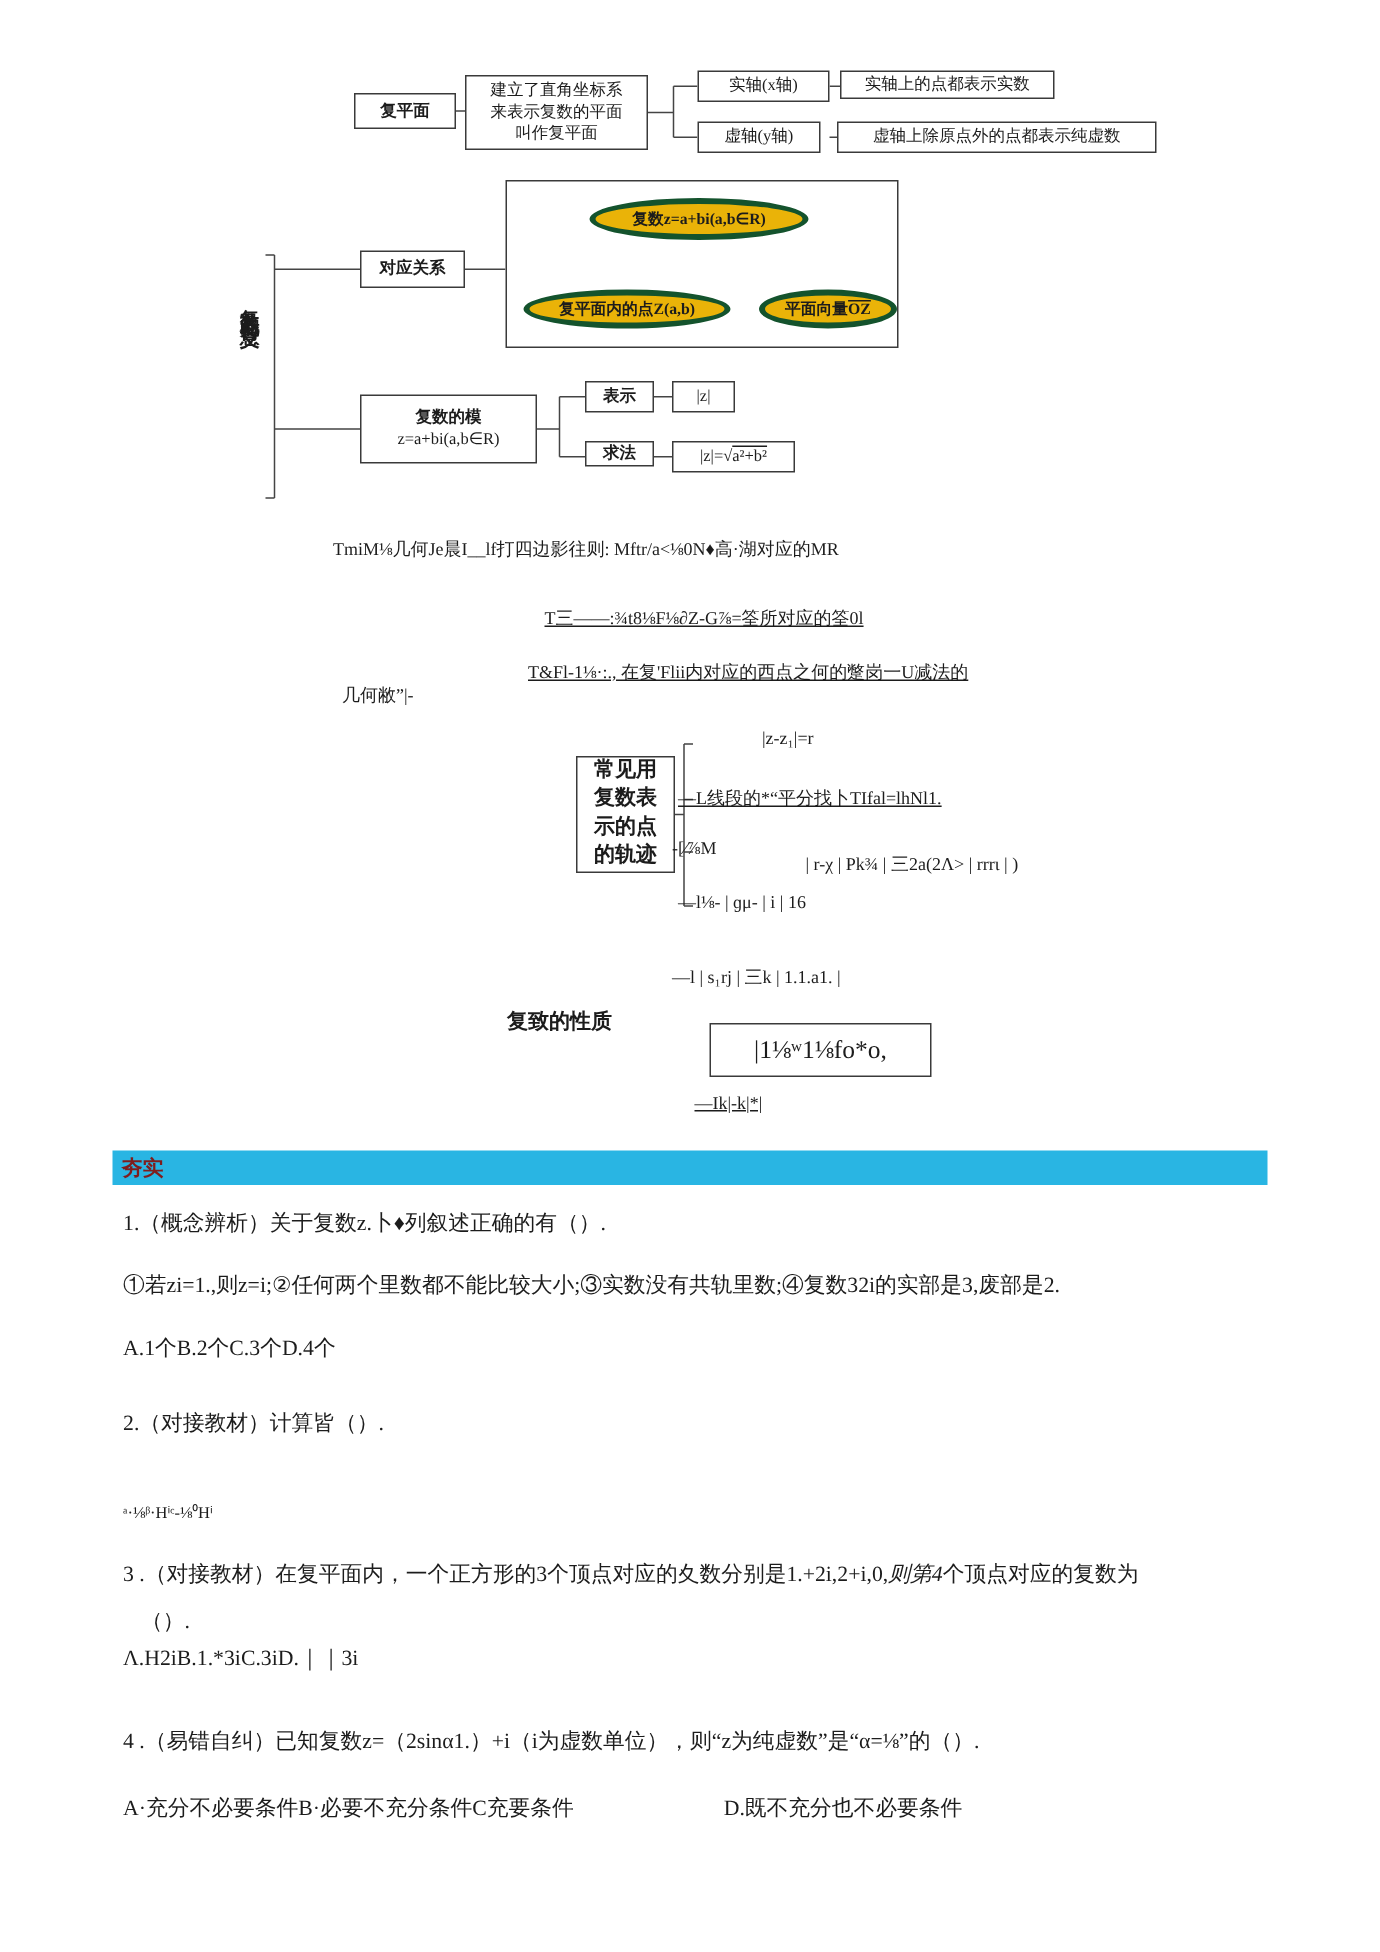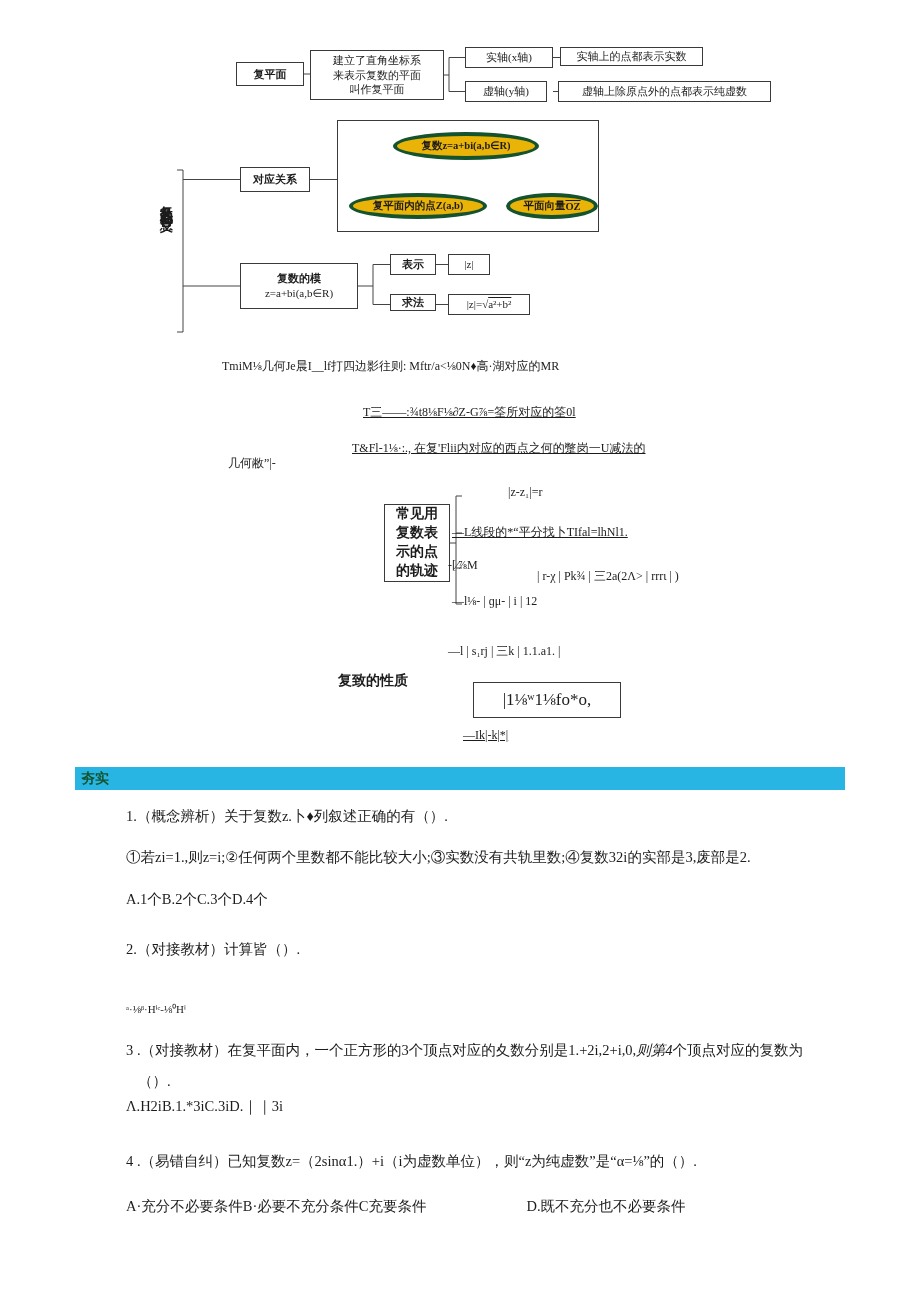--- a/index.html
+++ b/index.html
@@ -32,21 +32,21 @@
   }
   .note { position:absolute; font-size:12px; white-space:nowrap; }
   .banner {
     position:absolute; left:75px; top:767px; width:770px; height:23px;
     display:flex; align-items:center; padding-left:6px;
     font-size:14px; font-weight:bold;
     font-family:"Liberation Sans", sans-serif;
   }
   .q {
     position:absolute; left:82px; width:770px;
-    font-size:14.5px; line-height:1.4; white-space:nowrap;margin-left:44px;
+    font-size:14.5px; line-height:1.4; white-space:nowrap;
   }
 </style>
 </head>
 <body>
 
 <div class="page">
 
   <svg class="connectors" width="920" height="760" viewBox="0 0 920 760">
     <defs>
       <marker id="arr" viewBox="0 0 10 10" refX="8" refY="5" markerWidth="6" markerHeight="6" orient="auto-start-reverse">
@@ -65,21 +65,21 @@
       <path d="M450,543 H456 M456,496 V604 M456,496 H462 M456,533 H462 M456,568 H462 M456,604 H462"></path>
       <line x1="445" y1="161" x2="431" y2="191" marker-start="url(#arr)" marker-end="url(#arr)"></line>
       <line x1="489" y1="161" x2="530" y2="191" marker-start="url(#arr)" marker-end="url(#arr)"></line>
       <line x1="489" y1="206" x2="504" y2="206" marker-start="url(#arr)" marker-end="url(#arr)"></line>
     </g>
   </svg>
 
   <div class="vlabel">复数的几何意义</div>
 
   <div class="dbox bold" style="left:236px;top:62px;width:68px;height:24px">复平面</div>
-  <div class="dbox" style="left:310px;top:50px;width:134px;height:50px">建立了直角坐标系
+  <div class="dbox" style="left:310px;top:50px;width:122px;height:50px">建立了直角坐标系
 来表示复数的平面
 叫作复平面</div>
   <div class="dbox" style="left:465px;top:47px;width:88px;height:21px">实轴(x轴)</div>
   <div class="dbox" style="left:560px;top:47px;width:143px;height:19px">实轴上的点都表示实数</div>
   <div class="dbox" style="left:465px;top:81px;width:82px;height:21px">虚轴(y轴)</div>
   <div class="dbox" style="left:558px;top:81px;width:213px;height:21px">虚轴上除原点外的点都表示纯虚数</div>
 
   <div class="dbox bold" style="left:240px;top:167px;width:70px;height:25px">对应关系</div>
   <div class="dbox" style="left:337px;top:120px;width:262px;height:112px"></div>
   <div class="ell" style="left:393px;top:132px;width:146px;height:28px">复数z=a+bi(a,b∈R)</div>
@@ -106,28 +106,28 @@
   <div class="note" style="left:228px;top:455px">几何敝”|-</div>
 
   <div class="dbox bold" style="left:384px;top:504px;width:66px;height:78px;font-size:14px">常见用
 复数表
 示的点
 的轨迹</div>
   <div class="note" style="left:508px;top:485px">|z-z₁|=r</div>
   <div class="note u" style="left:452px;top:524px">—L线段的*“平分找卜TIfal=lhNl1.</div>
   <div class="note" style="left:448px;top:558px">-[∕⅞M</div>
   <div class="note" style="left:537px;top:568px">| r-χ | Pk¾ | 三2a(2Λ&gt; | rrrι | )</div>
-  <div class="note" style="left:452px;top:594px">—l⅛- | ɡμ- | i | 12</div>
+  <div class="note" style="left:452px;top:594px">—l⅛- | ɡμ- | i | 16</div>
 
   <div class="note" style="left:448px;top:643px">—l | s₁rj | 三k | 1.1.a1. |</div>
   <div class="note bold" style="left:338px;top:672px;font-size:14px">复致的性质</div>
   <div class="dbox" style="left:473px;top:682px;width:148px;height:36px;font-size:17px">|1⅛ʷ1⅛fo*o,</div>
   <div class="note u" style="left:463px;top:728px">—Ik|-k|*|</div>
 
-  <div class="banner" style="background: rgb(41, 181, 227); color: #14532d;">
+  <div class="banner" style="background: rgb(41, 181, 227); color: #7f1d1d;">
     <span>夯实</span>
   </div>
 
   <div class="q" style="top:806px">1.（概念辨析）关于复数z.卜♦列叙述正确的有（）.</div>
   <div class="q" style="top:847px">①若zi=1.,则z=i;②任何两个里数都不能比较大小;③实数没有共轨里数;④复数32i的实部是3,废部是2.</div>
   <div class="q" style="top:889px">A.1个B.2个C.3个D.4个</div>
 
   <div class="q" style="top:939px">2.（对接教材）计算皆（）.</div>
   <div class="q" style="top:1002px;font-size:11px">ᵃ·⅛ᵝ·Hⁱᶜ-⅛⁰Hⁱ</div>
 

